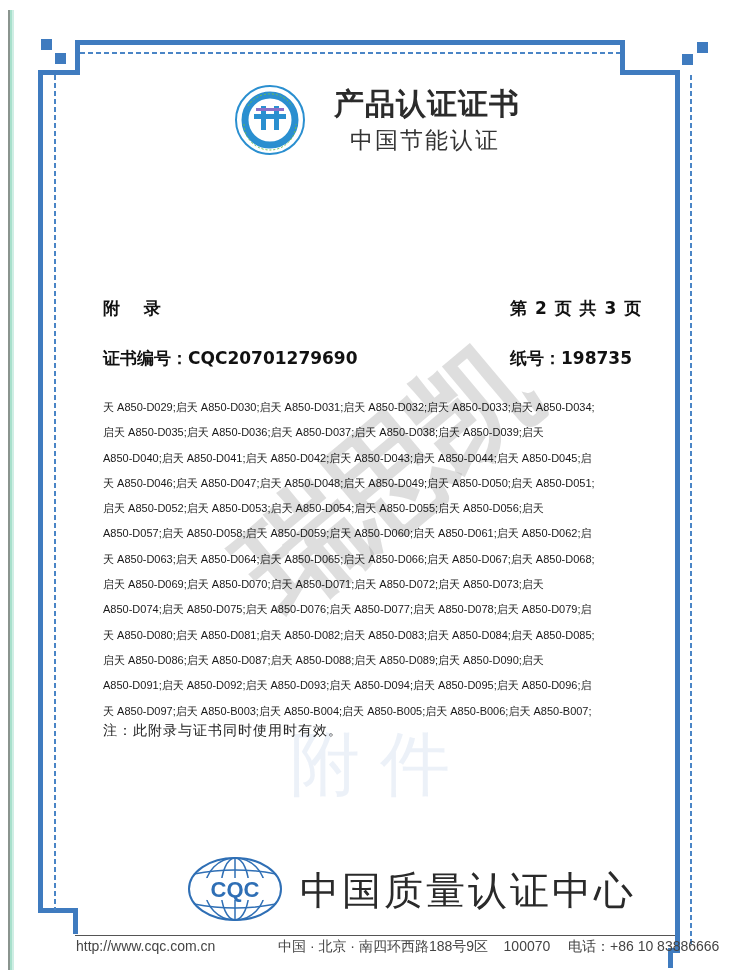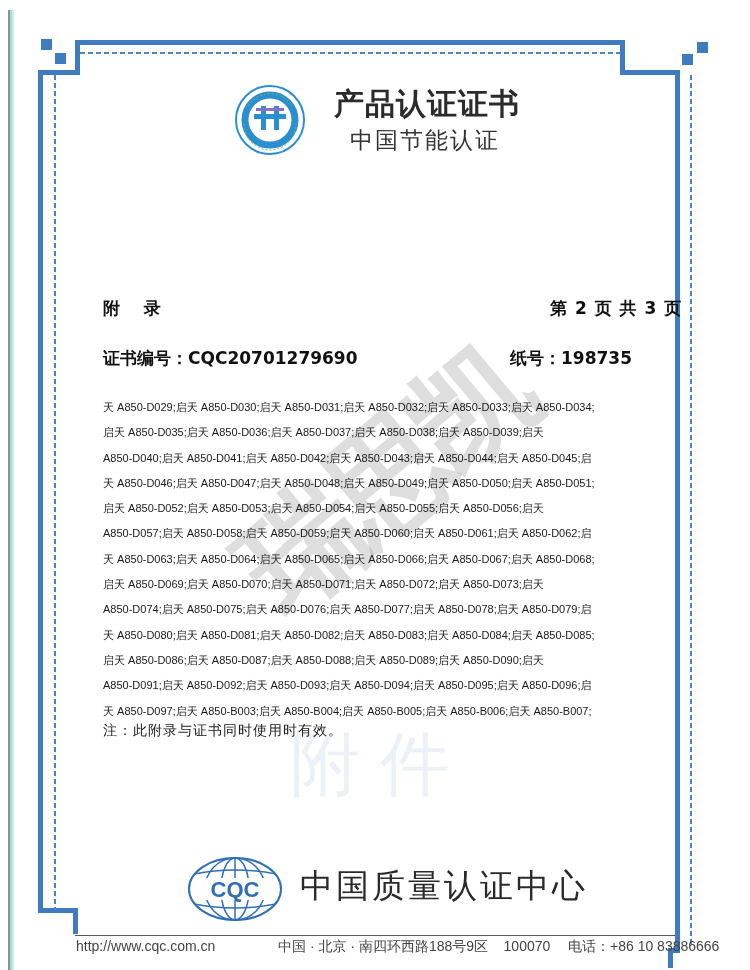--- a/index.html
+++ b/index.html
@@ -48,21 +48,21 @@
       position: absolute; font-size: 120px; font-weight: bold; color: rgba(160,160,160,0.35);
       transform: rotate(-40deg); left: 220px; top: 400px; letter-spacing: -10px;
       pointer-events: none;
     }
     .watermark2 {
       position: absolute; left: 290px; top: 718px; font-size: 70px; color: rgba(200,215,235,0.35);
       font-family: Liberation Sans, sans-serif; letter-spacing: 20px; pointer-events: none;
     }
     .cqc-logo { position: absolute; left: 186px; top: 856px; width: 98px; height: 66px; }
     .cqc-name {
-      position: absolute; left: 300px; top: 864px; font-size: 33px; color: #2a2a2a; letter-spacing: 3px;
+      position: absolute; left: 300px; top: 864px; font-size: 39px; color: #2a2a2a; letter-spacing: 3px;
     }
     .footer-line {
       position: absolute; left: 75px; top: 935px; width: 600px; height: 1px; background: #555;
     }
     .footer-text {
       position: absolute; top: 938px; font-size: 14px; color: #444;
       font-family: Liberation Sans, sans-serif;
     }
   </style>
 </head>
@@ -106,21 +106,21 @@
   <rect x="40" y="22" width="5" height="24" fill="#2a8fd0"></rect>
   <rect x="22" y="24" width="28" height="3" fill="#8a6fc7"></rect>
   <path d="M10 40 A26 26 0 0 0 62 40" fill="none" stroke="#6cc04a" stroke-width="1" stroke-dasharray="2 2"></path>
   <path d="M14 22 A26 26 0 0 1 58 22" fill="none" stroke="#6cc04a" stroke-width="1" stroke-dasharray="2 2"></path>
 </svg>
 
 <div class="title-main">产品认证证书</div>
 <div class="title-sub">中国节能认证</div>
 
 <div class="meta" style="left:103px; top:297px; white-space:pre;">附    录</div>
-<div class="meta" style="left:510px; top:297px; letter-spacing:1px;margin-left:40px;">第 2 页 共 3 页</div>
+<div class="meta" style="left:510px; top:297px; letter-spacing:1px;">第 2 页 共 3 页</div>
 
 <div class="meta" style="left:103px; top:347px;">
   <span>证书编号：</span><span>CQC20701279690</span>
 </div>
 <div class="meta" style="left:510px; top:347px;">
   <span>纸号：</span><span>198735</span>
 </div>
 
 <div class="watermark">瑞思凯</div>
 <div class="watermark2">附件</div>

